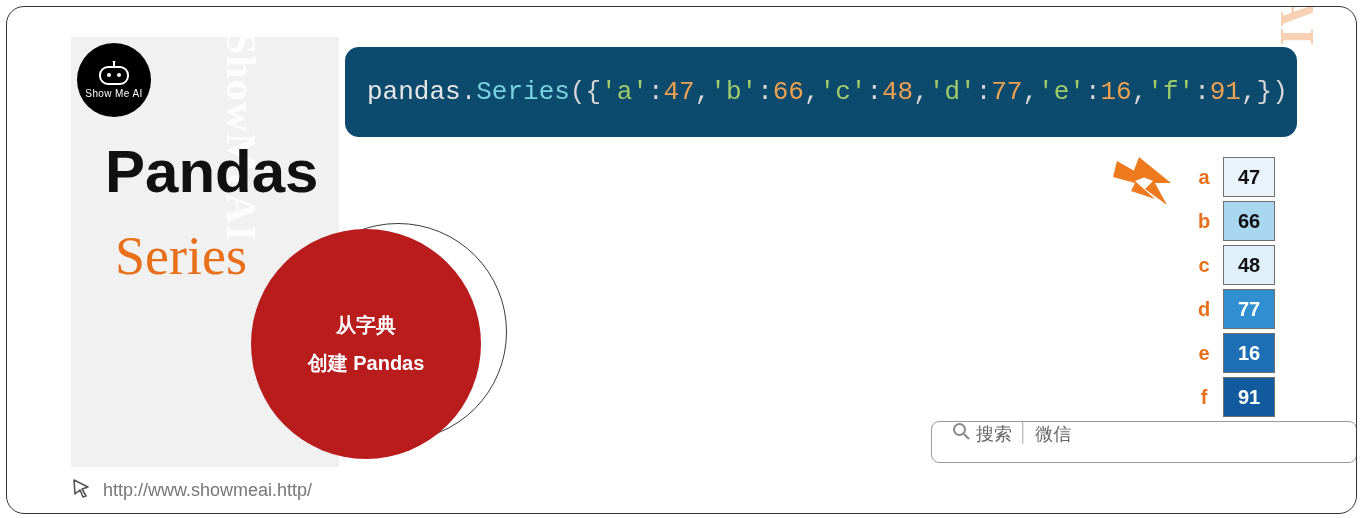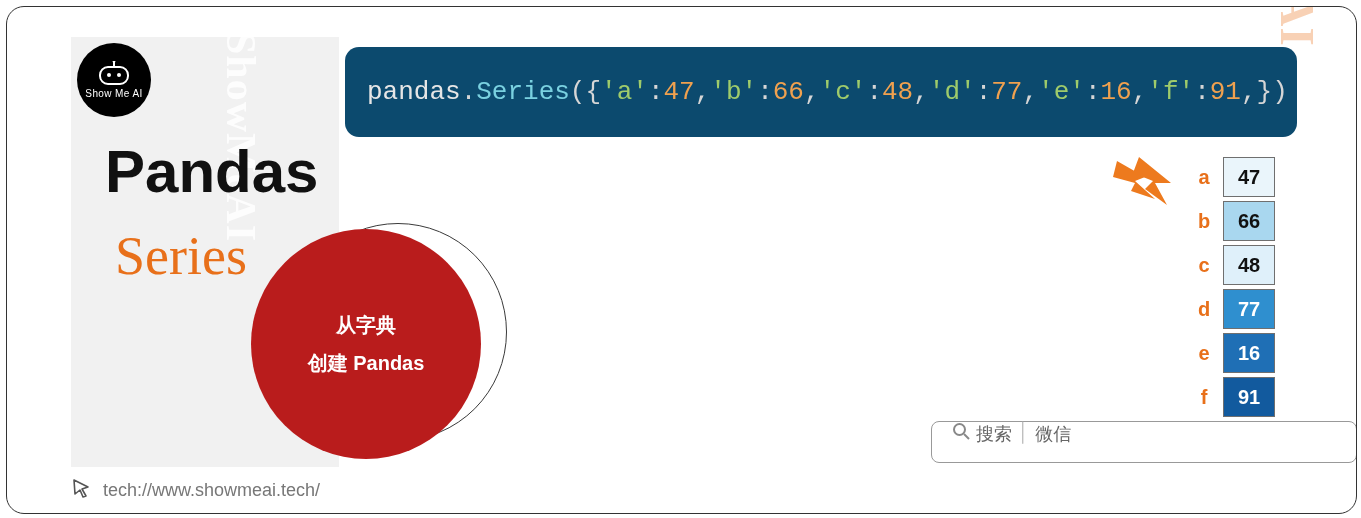--- a/index.html
+++ b/index.html
@@ -296,16 +296,16 @@
     <span class="sep">│</span>
     <span>微信</span>
   </div>
 
   <div class="url-footer">
     <span class="cursor-icon">
       <svg width="22" height="22" viewBox="0 0 22 22">
           <path d="M3 3 L17 10 L11 12 L15 19 L12 20 L9 13 L4 17 Z" fill="none" stroke="#555" stroke-width="1.6" stroke-linejoin="round"></path>
         </svg>
     </span>
-    <span>tech://www.showmeai.tech/</span>
+    <span>http://www.showmeai.http/</span>
   </div>
 
 </div>
 
 </body></html>

